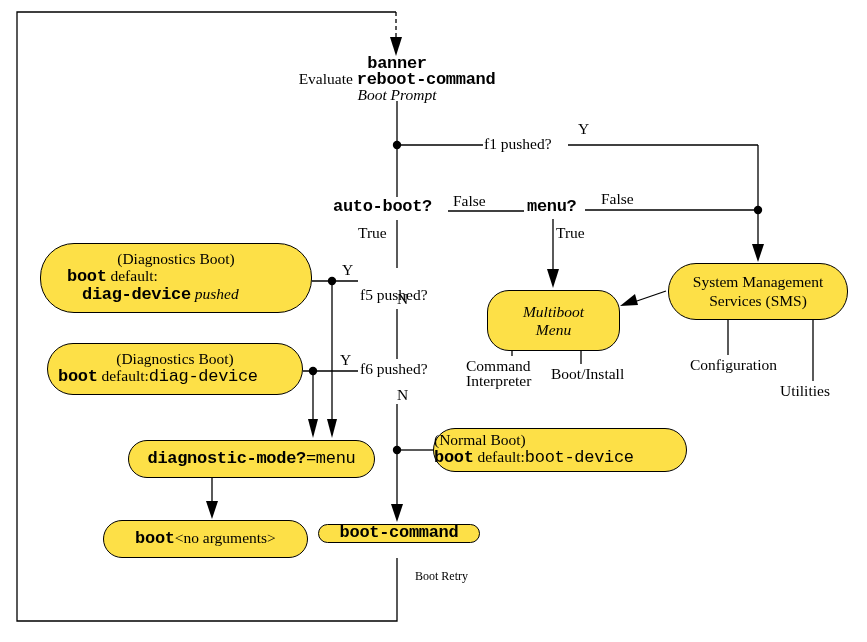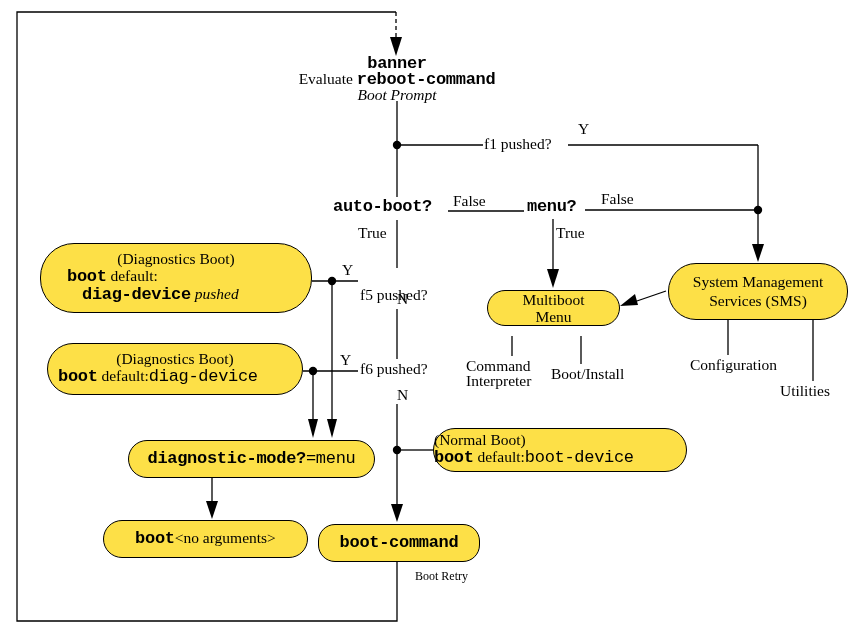--- a/index.html
+++ b/index.html
@@ -17,23 +17,23 @@
   .pre{white-space:pre;}
   .ctr{text-align:center;}
   .node{position:absolute;border:1.4px solid #000;background:#fde047;box-sizing:border-box;
         display:flex;flex-direction:column;justify-content:center;font-size:15.5px;line-height:1.08;}
   .node .row{white-space:nowrap;}
   
   #b-diag-default{left:40px;top:243px;width:272px;height:70px;border-radius:34px;}
   #b-diag{left:47px;top:343px;width:256px;height:52px;border-radius:26px;}
   #b-dm{left:128px;top:440px;width:247px;height:38px;border-radius:19px;align-items:center;}
   #b-noargs{left:103px;top:520px;width:205px;height:38px;border-radius:19px;align-items:center;}
-  #b-bc{left:318px;top:524px;width:162px;height:38px;border-radius:17px;align-items:center;}
+  #b-bc{left:318px;top:524px;width:162px;height:19px;border-radius:17px;align-items:center;}
   #b-normal{left:433px;top:428px;width:254px;height:44px;border-radius:22px;align-items:flex-start;}
-  #b-mb{left:487px;top:290px;width:133px;height:36px;border-radius:22px;align-items:center;line-height:1.1;}
+  #b-mb{left:487px;top:290px;width:133px;height:61px;border-radius:22px;align-items:center;line-height:1.1;font-style:italic;}
   #b-sms{left:668px;top:263px;width:180px;height:57px;border-radius:28px;align-items:center;line-height:1.22;}
 </style>
 </head>
 <body>
 
 <div class="canvas">
 
   <svg class="wires" viewBox="0 0 867 642">
 
     <polyline points="397,558 397,621 17,621 17,12 396,12"></polyline>

